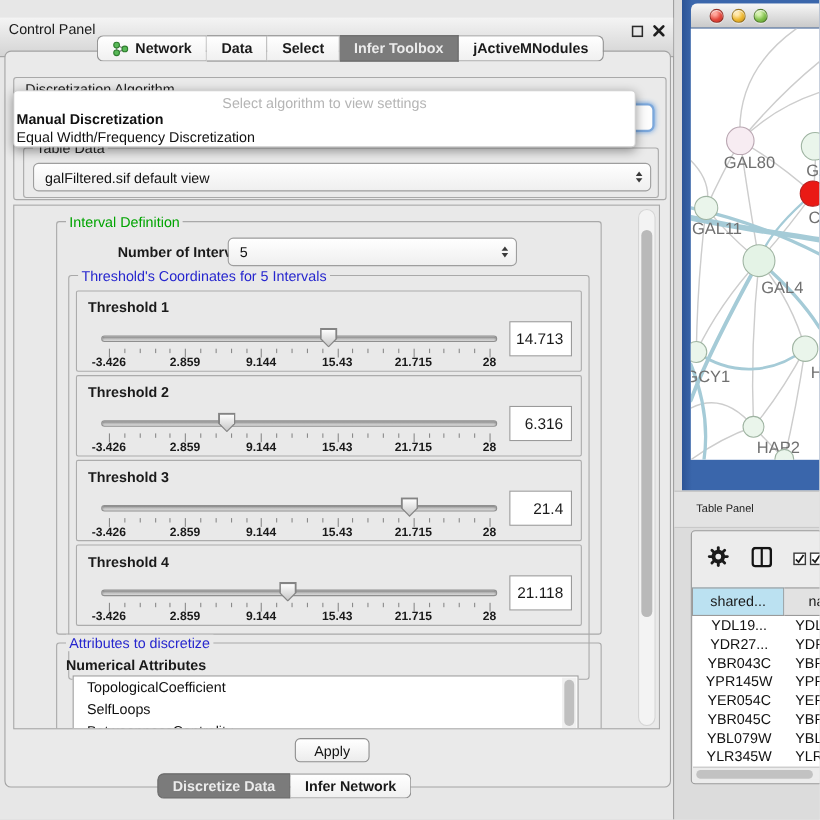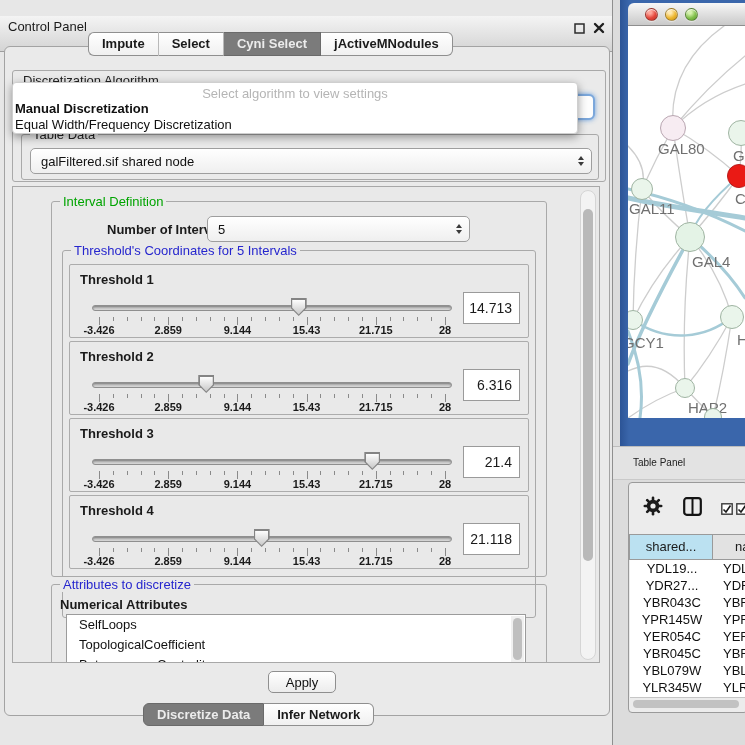--- a/index.html
+++ b/index.html
@@ -189,40 +189,51 @@
     <span class="cp-btn close">
       <svg width="12" height="12">
           <path d="M2 2 L10 10 M10 2 L2 10" stroke="#1f1f1f" stroke-width="2.4" stroke-linecap="round"></path>
         </svg>
     </span>
   </div>
 
   <div class="pane"></div>
   <div id="top-tabs" class="segbar">
       <div class="seg">
-        <span>Impute</span>
+        <span>
+          <svg width="15" height="15" viewBox="0 0 15 15" style="display:block">
+            <path d="M4 4 L11.5 7.5 L4 11 M4 4 L4 11" stroke="#8a8a8a" stroke-width="1.2" fill="none"></path>
+            <circle cx="4" cy="4" r="2.6" fill="#58B957" stroke="#2F7D2F"></circle>
+            <circle cx="4" cy="11" r="2.6" fill="#58B957" stroke="#2F7D2F"></circle>
+            <circle cx="11.5" cy="7.5" r="2.6" fill="#58B957" stroke="#2F7D2F"></circle>
+          </svg>
+        </span>
+        <span>Network</span>
+      </div>
+      <div class="seg">
+        <span>Data</span>
       </div>
       <div class="seg">
         <span>Select</span>
       </div>
       <div class="seg sel">
-        <span>Cyni Select</span>
+        <span>Infer Toolbox</span>
       </div>
       <div class="seg">
         <span>jActiveMNodules</span>
       </div>
     </div>
 
   <div class="groupbox algo-group">
     <span class="algo-title">Discretization Algorithm</span>
     <div class="combo-fragment"></div>
     <div class="groupbox td-group" style="background:#EAEAEA;">
       <span class="gt dark">Table Data</span>
       <div class="combo td-combo">
-        <span>galFiltered.sif shared node</span>
+        <span>galFiltered.sif default view</span>
         <span class="stepper">
             <span class="tri-up"></span>
             <span class="tri-dn"></span>
           </span>
       </div>
     </div>
   </div>
 
   <div class="viewport">
     <div class="groupbox ig-group">
@@ -420,22 +431,22 @@
             </div>
           </div>
       </div>
     </div>
 
     <div class="groupbox attr-group">
       <span class="gt blue">Attributes to discretize</span>
       <div class="attr-heading">Numerical Attributes</div>
       <div class="attr-list">
         <div id="attr-items">
+            <div class="attr-item">TopologicalCoefficient</div>
             <div class="attr-item">SelfLoops</div>
-            <div class="attr-item">TopologicalCoefficient</div>
             <div class="attr-item">BetweennessCentrality</div>
           </div>
         <div class="attr-sb">
             <div class="thumb"></div>
           </div>
       </div>
     </div>
 
     <div class="v-scroll">
         <div class="thumb"></div>

